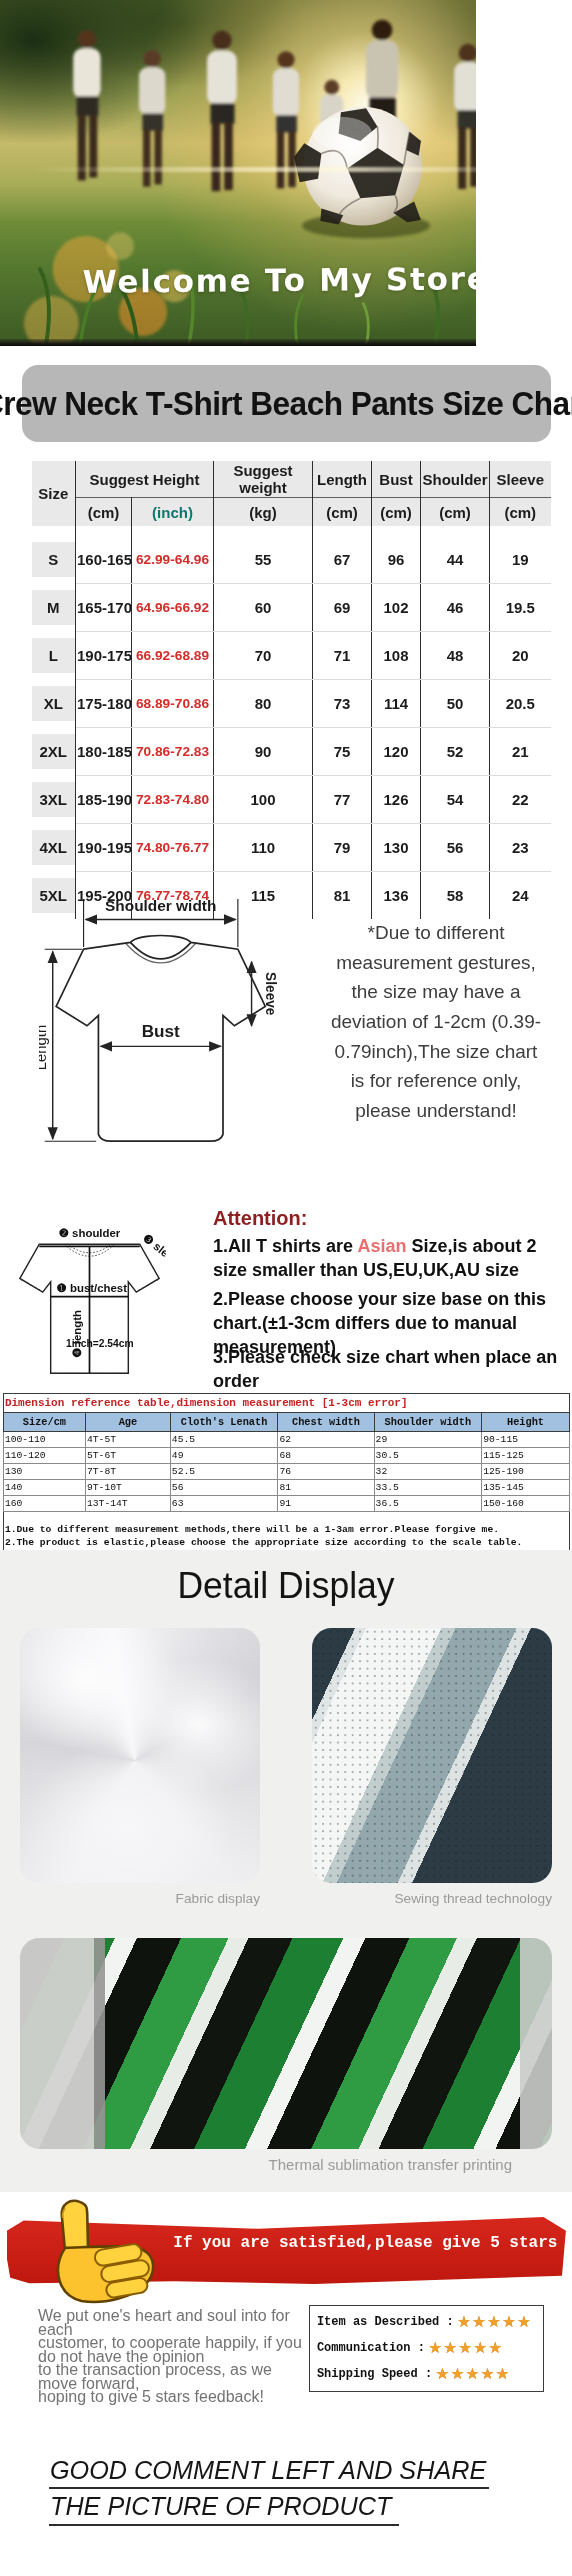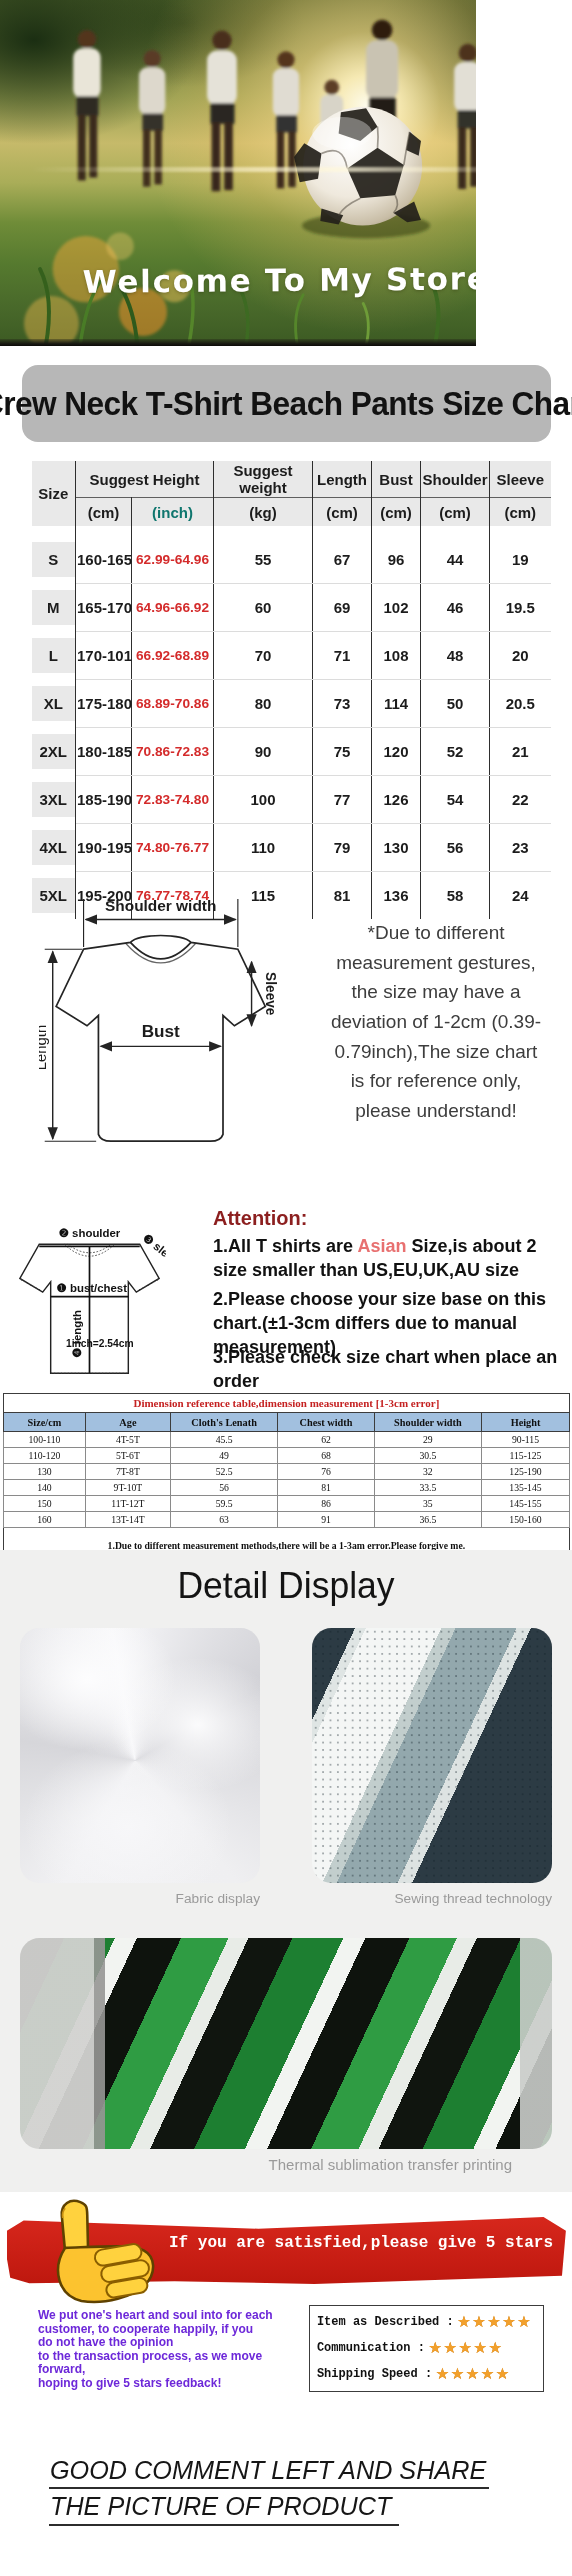--- a/index.html
+++ b/index.html
@@ -55,21 +55,21 @@
   
   .mini-svg{position:absolute;left:12.6px;top:1211px}
   .mini-svg text{font-family:"Liberation Sans",sans-serif;fill:#111;font-weight:bold}
   .att-h{position:absolute;left:213px;top:1207px;font-size:20px;font-weight:bold;color:#8c1f1f}
   .att-item{position:absolute;left:213px;width:352px;font-size:18px;font-weight:bold;color:#111;line-height:1.33}
   .att-1{top:1235px}.att-2{top:1288px}.att-3{top:1346px}
   .hl-asian{color:#e87070}
 
   
   #kidsTable{position:absolute;left:2.9px;top:1393px;width:567px;border-collapse:collapse;
-    font-family:Liberation Serif, serif;text-align:center;color:#101010;background:#fff;
+    font-family:Liberation Mono, monospace;color:#101010;background:#fff;
     border:1.1px solid #3c3c3c}
   #kidsTable td.k-title{color:#c52222;font-size:11px;font-weight:bold;height:16px;border-bottom:1.1px solid #3c3c3c}
   #kidsTable th{background:#a2c0df;font-size:10.3px;font-weight:bold;height:16px;border:0.6px solid #3c3c3c}
   #kidsTable tbody td{font-size:9.7px;height:13px;border:0.6px solid #8a8a8a}
   #kidsTable td.k-notes{border:none;height:48px;font-size:9.7px;font-weight:bold;line-height:12.6px;vertical-align:middle}
 
   
   .detail{position:absolute;left:0;top:1550px;width:572px;height:642px;background:#f0f0ef}
   .detail-h{position:absolute;left:0;top:15px;width:572px;text-align:center;font-size:37px;
     font-weight:500;color:#141414;transform:scaleX(.96)}
@@ -95,27 +95,27 @@
       repeating-linear-gradient(115deg,#10150f 0 40px,#1d7f31 40px 86px,#f2f4f1 86px 106px,#0e130d 106px 146px,#2f9c43 146px 189px,#e8ece7 189px 207px)}
   .dcap{position:absolute;text-align:right;font-size:13.7px;color:#9a9a9a}
   .dcap1{left:20px;top:341px;width:240px}
   .dcap2{left:312px;top:341px;width:240px}
   .dcap3{left:0;top:606px;width:512px;font-size:15px}
 
   
   .banner-red{position:absolute;left:6.9px;top:2217px;width:559px;height:69px;
     background:linear-gradient(180deg,#d7271c,#bd170e);
     clip-path:polygon(0% 20%,3% 5%,45% 17%,96% 0%,100% 20%,99.3% 85%,55% 97%,30% 93%,4% 96%,0.6% 88%,0% 60%)}
-  .banner-text{position:absolute;left:169px;right:10.3px;top:2234px;text-align:left;color:#fff;
+  .banner-text{position:absolute;left:169px;right:10.3px;top:2234px;text-align:center;color:#fff;
     font-family:"Liberation Mono",monospace;font-weight:bold;font-size:16px;white-space:nowrap}
   .thumb-svg{position:absolute;left:38px;top:2191px}
 
   
-  .fb-par{position:absolute;left:38px;top:2309px;width:269px;color:#6d28d9;font-size:12px;
-    line-height:13.5px;font-weight:700}
+  .fb-par{position:absolute;left:38px;top:2309px;width:269px;color:#737373;font-size:16px;
+    line-height:13.5px;font-weight:400}
   .fb-box{position:absolute;left:309px;top:2305px;width:219px;height:78px;border:1.1px solid #3c3c3c;
     background:#fff;display:flex;flex-direction:column;justify-content:space-around;padding:3.4px 6.9px}
   .fb-row{display:flex;align-items:center}
   .fb-label{font-family:"Liberation Mono",monospace;font-weight:bold;font-size:12px;color:#111;white-space:nowrap}
   .fb-stars{font-size:15.5px;color:#f2a02c;letter-spacing:1.1px;margin-left:3.4px;
     text-shadow:0 0 0.6px #b86e12}
 
   
   .foot-line{position:absolute;left:50px;font-style:italic;font-size:26px;color:#161616;
     transform:scaleX(.97);transform-origin:left;white-space:nowrap}
@@ -311,21 +311,21 @@
         <td data-name="size-chart-cell">60</td>
         <td data-name="size-chart-cell">69</td>
         <td data-name="size-chart-cell">102</td>
         <td data-name="size-chart-cell">46</td>
         <td data-name="size-chart-cell">19.5</td>
       </tr>
       <tr data-name="size-chart-row">
         <td class="c-size" data-name="size-chart-cell">
           <span>L</span>
         </td>
-        <td data-name="size-chart-cell">170-101</td>
+        <td data-name="size-chart-cell">190-175</td>
         <td class="c-inch" data-name="size-chart-cell">66.92-68.89</td>
         <td data-name="size-chart-cell">70</td>
         <td data-name="size-chart-cell">71</td>
         <td data-name="size-chart-cell">108</td>
         <td data-name="size-chart-cell">48</td>
         <td data-name="size-chart-cell">20</td>
       </tr>
       <tr data-name="size-chart-row">
         <td class="c-size" data-name="size-chart-cell">
           <span>XL</span>
@@ -487,28 +487,20 @@
       </tr>
       <tr data-name="kids-chart-row">
         <td data-name="kids-chart-cell">140</td>
         <td data-name="kids-chart-cell">9T-10T</td>
         <td data-name="kids-chart-cell">56</td>
         <td data-name="kids-chart-cell">81</td>
         <td data-name="kids-chart-cell">33.5</td>
         <td data-name="kids-chart-cell">135-145</td>
       </tr>
       <tr data-name="kids-chart-row">
-        <td data-name="kids-chart-cell">150</td>
-        <td data-name="kids-chart-cell">11T-12T</td>
-        <td data-name="kids-chart-cell">59.5</td>
-        <td data-name="kids-chart-cell">86</td>
-        <td data-name="kids-chart-cell">35</td>
-        <td data-name="kids-chart-cell">145-155</td>
-      </tr>
-      <tr data-name="kids-chart-row">
         <td data-name="kids-chart-cell">160</td>
         <td data-name="kids-chart-cell">13T-14T</td>
         <td data-name="kids-chart-cell">63</td>
         <td data-name="kids-chart-cell">91</td>
         <td data-name="kids-chart-cell">36.5</td>
         <td data-name="kids-chart-cell">150-160</td>
       </tr>
     </tbody>
   <tfoot>
     <tr>

